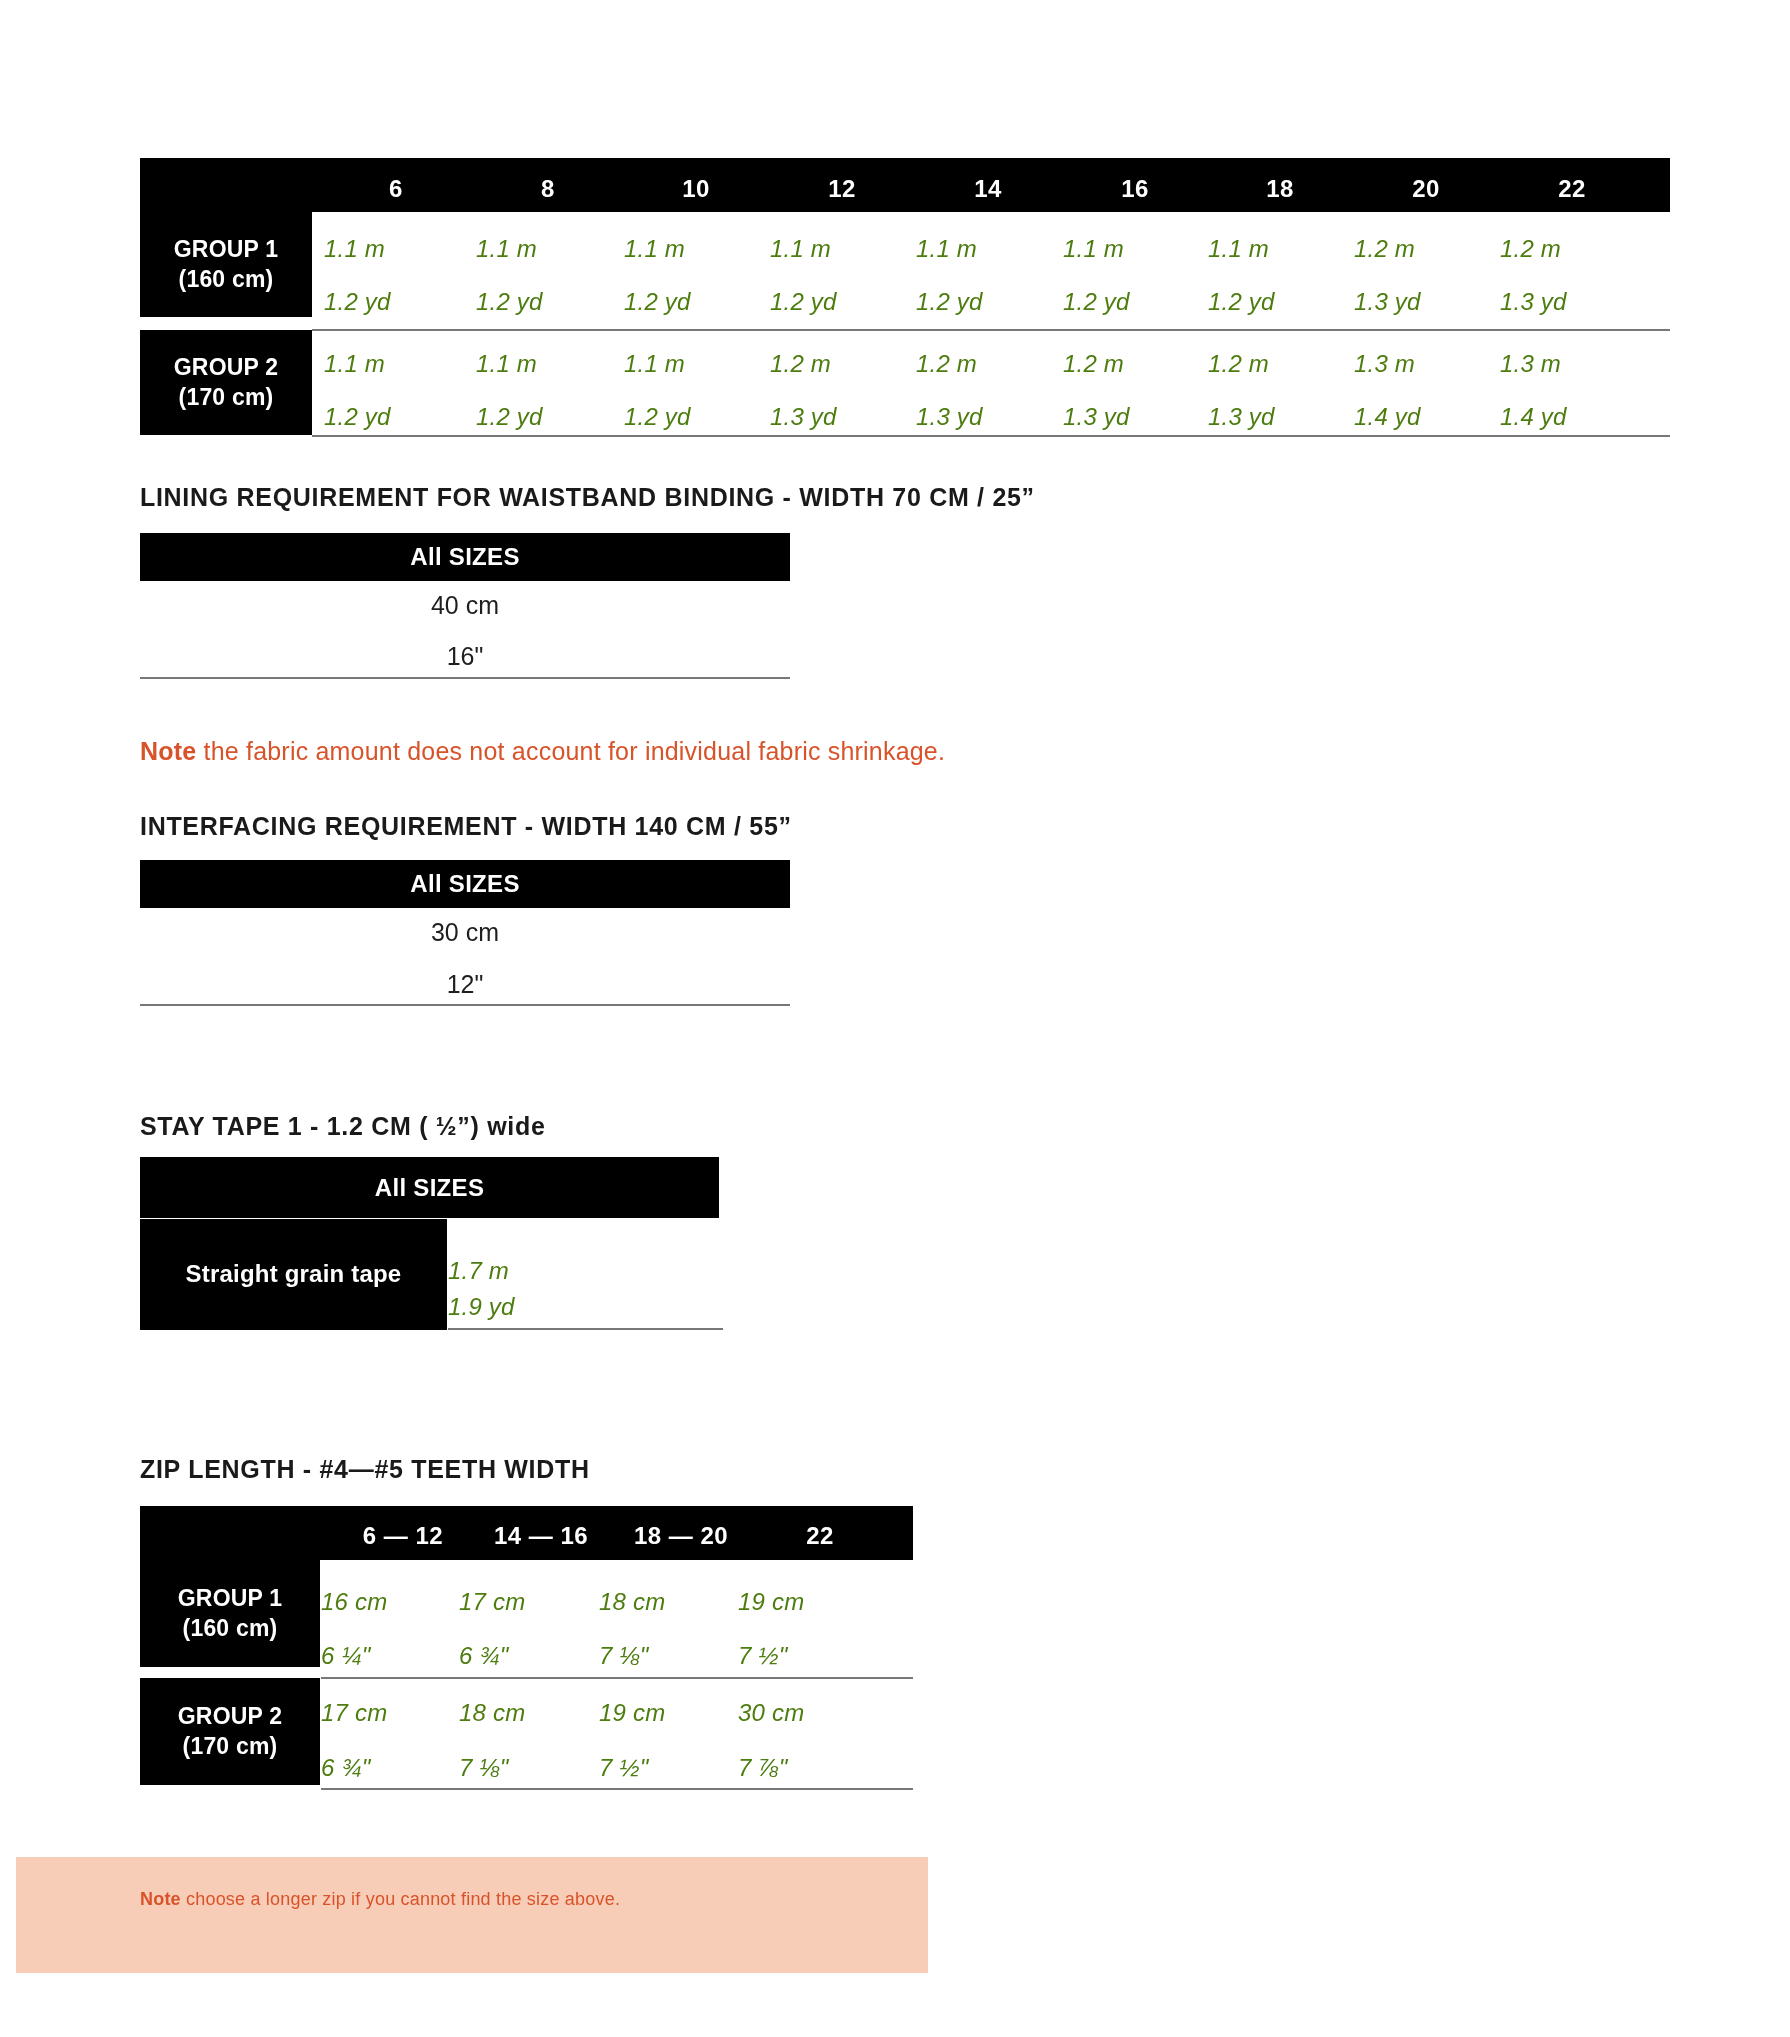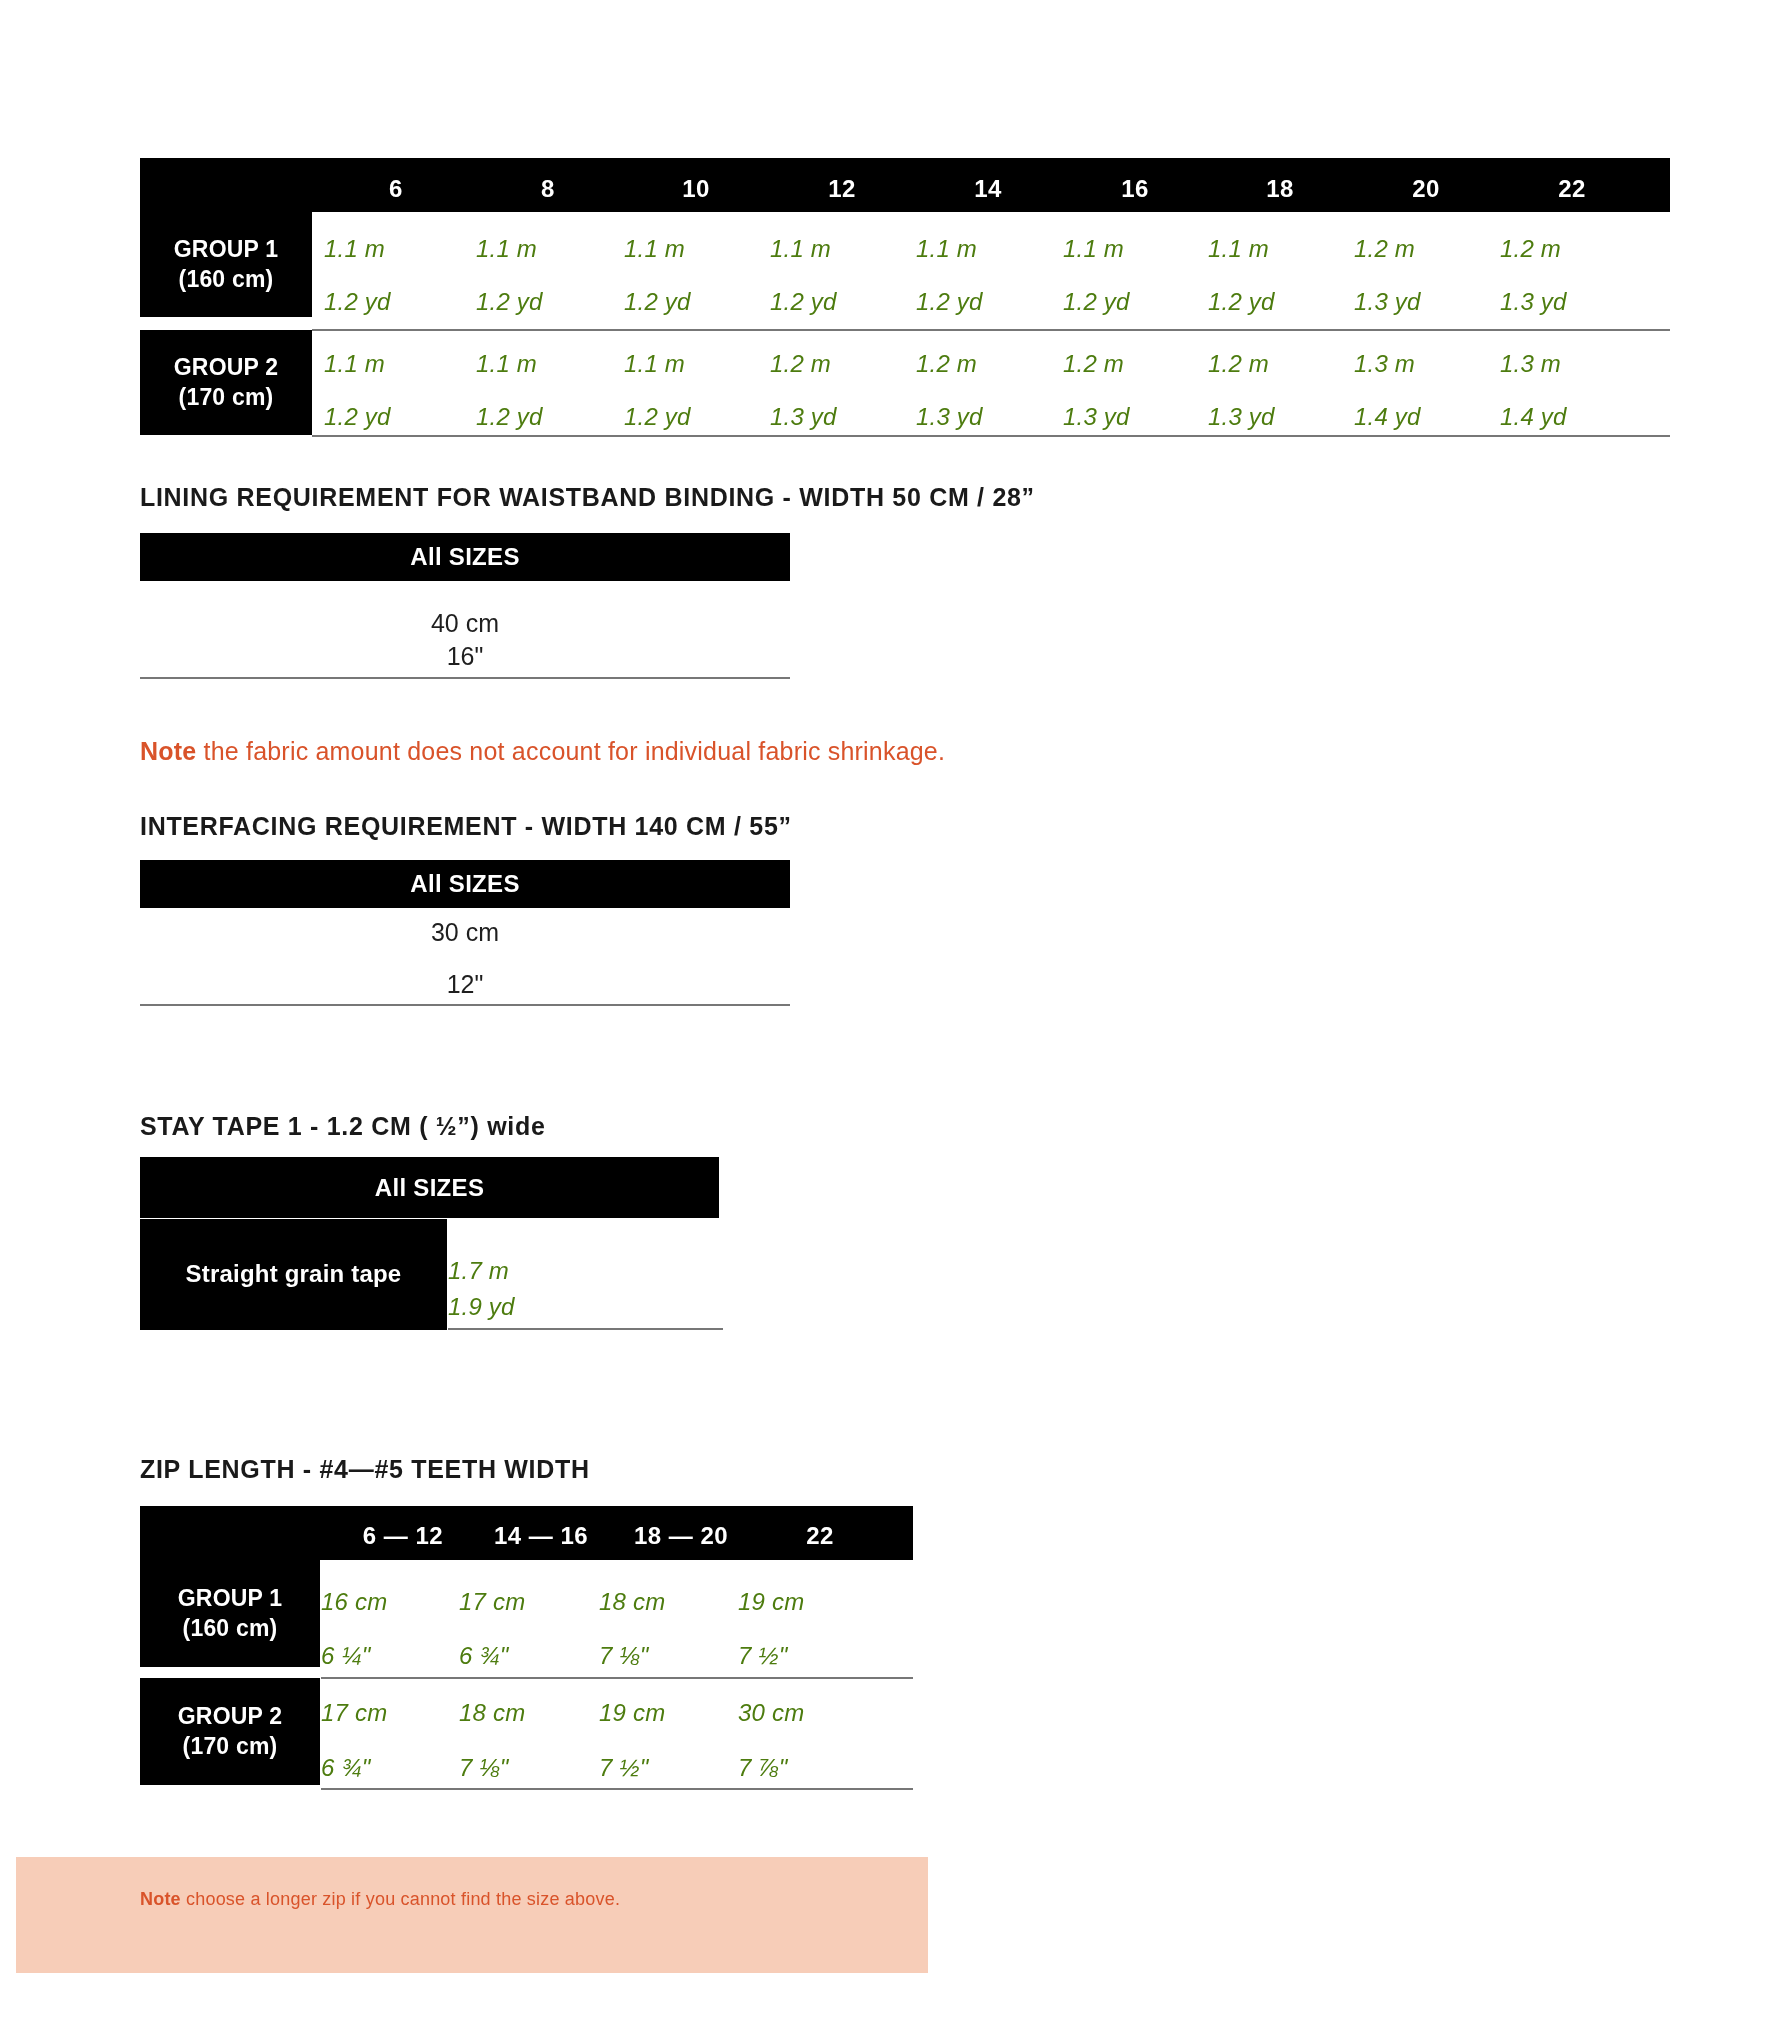--- a/index.html
+++ b/index.html
@@ -194,25 +194,25 @@
     <div class="cell" style="left:770px; top:405px; width:144px;">1.3 yd</div>
     <div class="cell" style="left:916px; top:405px; width:144px;">1.3 yd</div>
     <div class="cell" style="left:1063px; top:405px; width:144px;">1.3 yd</div>
     <div class="cell" style="left:1208px; top:405px; width:144px;">1.3 yd</div>
     <div class="cell" style="left:1354px; top:405px; width:144px;">1.4 yd</div>
     <div class="cell" style="left:1500px; top:405px; width:144px;">1.4 yd</div>
 
     <div class="rule" style="left:312px; top:435px; width:1358px;"></div>
   </div>
 
-  <div class="section-title" style="left:140px; top:483px;">LINING REQUIREMENT FOR WAISTBAND BINDING  - WIDTH 50 CM / 28”</div>
+  <div class="section-title" style="left:140px; top:483px;">LINING REQUIREMENT FOR WAISTBAND BINDING  - WIDTH 70 CM / 25”</div>
 
   <div class="tbl">
     <div class="allsizes-bar" style="left:140px; top:533px; width:650px; height:48px;">All SIZES</div>
-    <div class="stacked-val" style="left:140px; top:609px; width:650px;">40 cm</div>
+    <div class="stacked-val" style="left:140px; top:591px; width:650px;">40 cm</div>
     <div class="stacked-val" style="left:140px; top:642px; width:650px;">16"</div>
     <div class="rule" style="left:140px; top:677px; width:650px;"></div>
   </div>
 
   <div class="note" style="left:140px; top:737px;">
     <b>Note</b><span> the fabric amount does not account for individual fabric shrinkage.</span>
   </div>
 
   <div class="section-title" style="left:140px; top:812px;">INTERFACING REQUIREMENT - WIDTH 140 CM / 55”</div>
 

